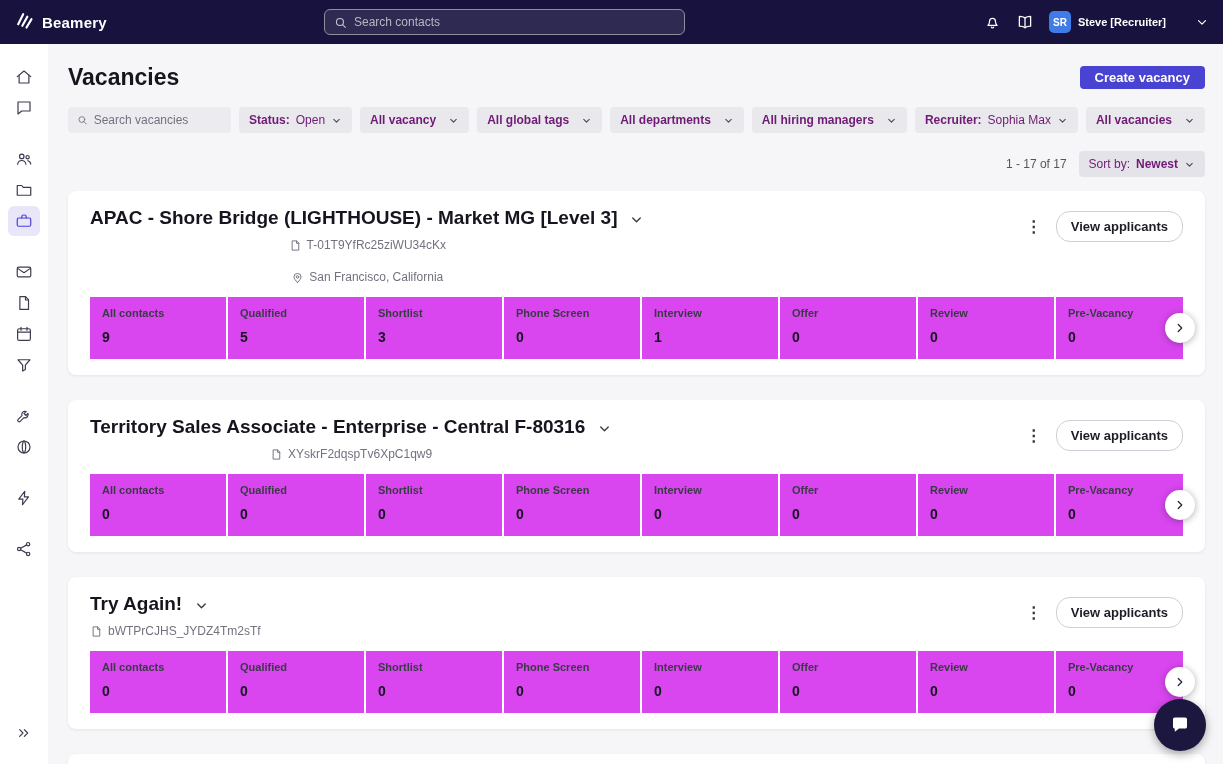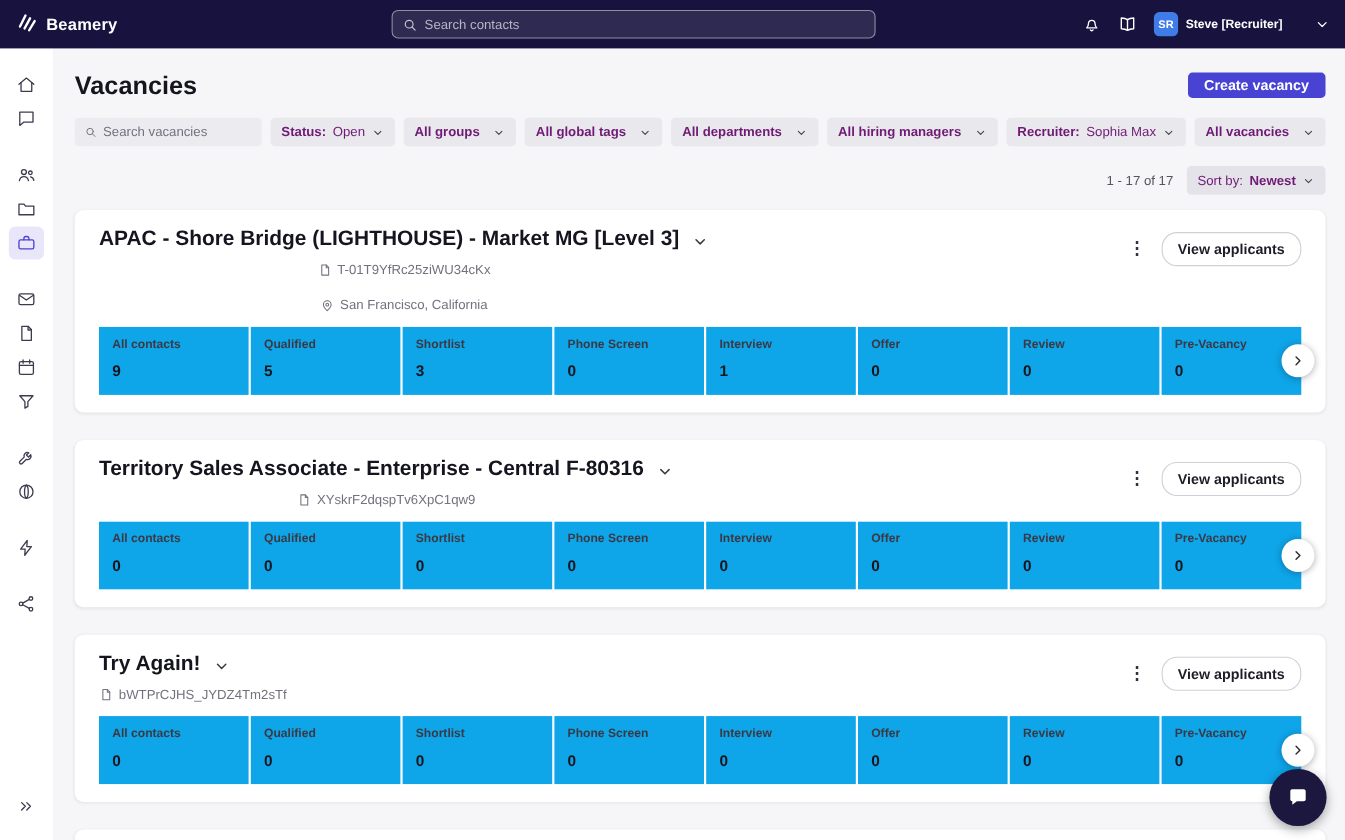--- a/index.html
+++ b/index.html
@@ -4,23 +4,23 @@
 <style>
   * { margin:0; padding:0; box-sizing:border-box; }
   html,body { width:1223px; height:764px; overflow:hidden; }
   body { font-family:"Liberation Sans", sans-serif; background:#f6f6f8; position:relative; }
 
   
   .topbar { position:absolute; top:0; left:0; width:1223px; height:44px;
     background:#17123e; display:flex; align-items:center; z-index:30; color:#fff; }
   .brand { display:flex; align-items:center; gap:8px; padding-left:14px; }
   .brand-name { font-size:15px; font-weight:bold; letter-spacing:.2px; }
-  .topbar-search { position:absolute; left:324px; top:9px; width:440px; height:26px;
+  .topbar-search { position:absolute; left:324px; top:9px; width:361px; height:26px;
     background:rgba(255,255,255,0.10); border:1px solid #8d8d9e; border-radius:6px;
-    display:flex; align-items:center; padding:0 9px; gap:7px;margin-left:32px; }
+    display:flex; align-items:center; padding:0 9px; gap:7px; }
   .topbar-search svg { flex:none; color:#c2c2cf; }
   .topbar-search input { background:transparent; border:none; outline:none; color:#e8e8ef;
     font-size:12px; width:100%; font-family:"Liberation Sans", sans-serif; }
   .topbar-search input::placeholder { color:#b7b7c4; }
   .topbar-right { position:absolute; right:14px; top:0; height:44px; display:flex; align-items:center; gap:15px; }
   .tb-icon-btn { background:none; border:none; color:#fff; cursor:pointer; display:flex; align-items:center; }
   .user-chip { display:flex; align-items:center; gap:7px; }
   .avatar { width:22px; height:22px; border-radius:5px; background:#3f7ce8; color:#fff;
     font-size:10px; font-weight:bold; display:flex; align-items:center; justify-content:center; }
   .user-name { font-size:11px; font-weight:bold; color:#fff; }
@@ -71,21 +71,21 @@
   .sub-item { display:flex; align-items:center; gap:5px; font-size:12px; color:#72727f; }
   .sub-item svg { color:#72727f; }
   .card-actions { display:flex; align-items:center; gap:8px; padding-top:4px; }
   .kebab { border:none; background:none; font-size:16px; font-weight:bold; color:#33333f;
     cursor:pointer; line-height:1; padding:4px 6px; }
   .view-btn { background:#fff; border:1px solid #cfcfd8; border-radius:14px; font-size:13px;
     font-weight:bold; color:#1d1d28; padding:7px 14px; cursor:pointer; font-family:inherit; }
 
   .stats-wrap { position:relative; margin-top:13px; }
   .stats { display:flex; gap:2px; overflow:hidden; }
-  .stat { flex:none; width:136px; height:62px; background:#0ea5e9; padding:10px 12px; }
+  .stat { flex:none; width:136px; height:62px; background:#d946ef; padding:10px 12px; }
   .stat-label { display:block; font-size:11px; font-weight:bold; color:#3a3a46; }
   .stat-value { display:block; font-size:14px; font-weight:bold; color:#15151f; margin-top:10px; }
   .next-btn { position:absolute; right:-12px; top:50%; transform:translateY(-50%);
     width:30px; height:30px; border-radius:50%; background:#fff; border:none;
     box-shadow:0 1px 7px rgba(20,20,40,0.35); display:flex; align-items:center;
     justify-content:center; color:#2a2a35; cursor:pointer; }
 
   .card.partial { height:40px; box-shadow:0 1px 3px rgba(20,20,40,0.08); }
 
   .chat-fab { position:absolute; right:17px; bottom:13px; width:52px; height:52px;
@@ -242,21 +242,21 @@
     </div>
 
     <button class="chip">
       <b>Status:</b>
         <span> Open</span>
       <svg class="chev" width="11" height="11" viewBox="0 0 24 24" fill="none" stroke="currentColor" stroke-width="2.2" stroke-linecap="round" stroke-linejoin="round">
           <path d="M6 9.5l6 6 6-6"></path>
         </svg>
     </button>
     <button class="chip">
-      <b>All groups</b>
+      <b>All vacancy</b>
         <span></span>
       <svg class="chev" width="11" height="11" viewBox="0 0 24 24" fill="none" stroke="currentColor" stroke-width="2.2" stroke-linecap="round" stroke-linejoin="round">
           <path d="M6 9.5l6 6 6-6"></path>
         </svg>
     </button>
     <button class="chip">
       <b>All global tags</b>
         <span></span>
       <svg class="chev" width="11" height="11" viewBox="0 0 24 24" fill="none" stroke="currentColor" stroke-width="2.2" stroke-linecap="round" stroke-linejoin="round">
           <path d="M6 9.5l6 6 6-6"></path>

